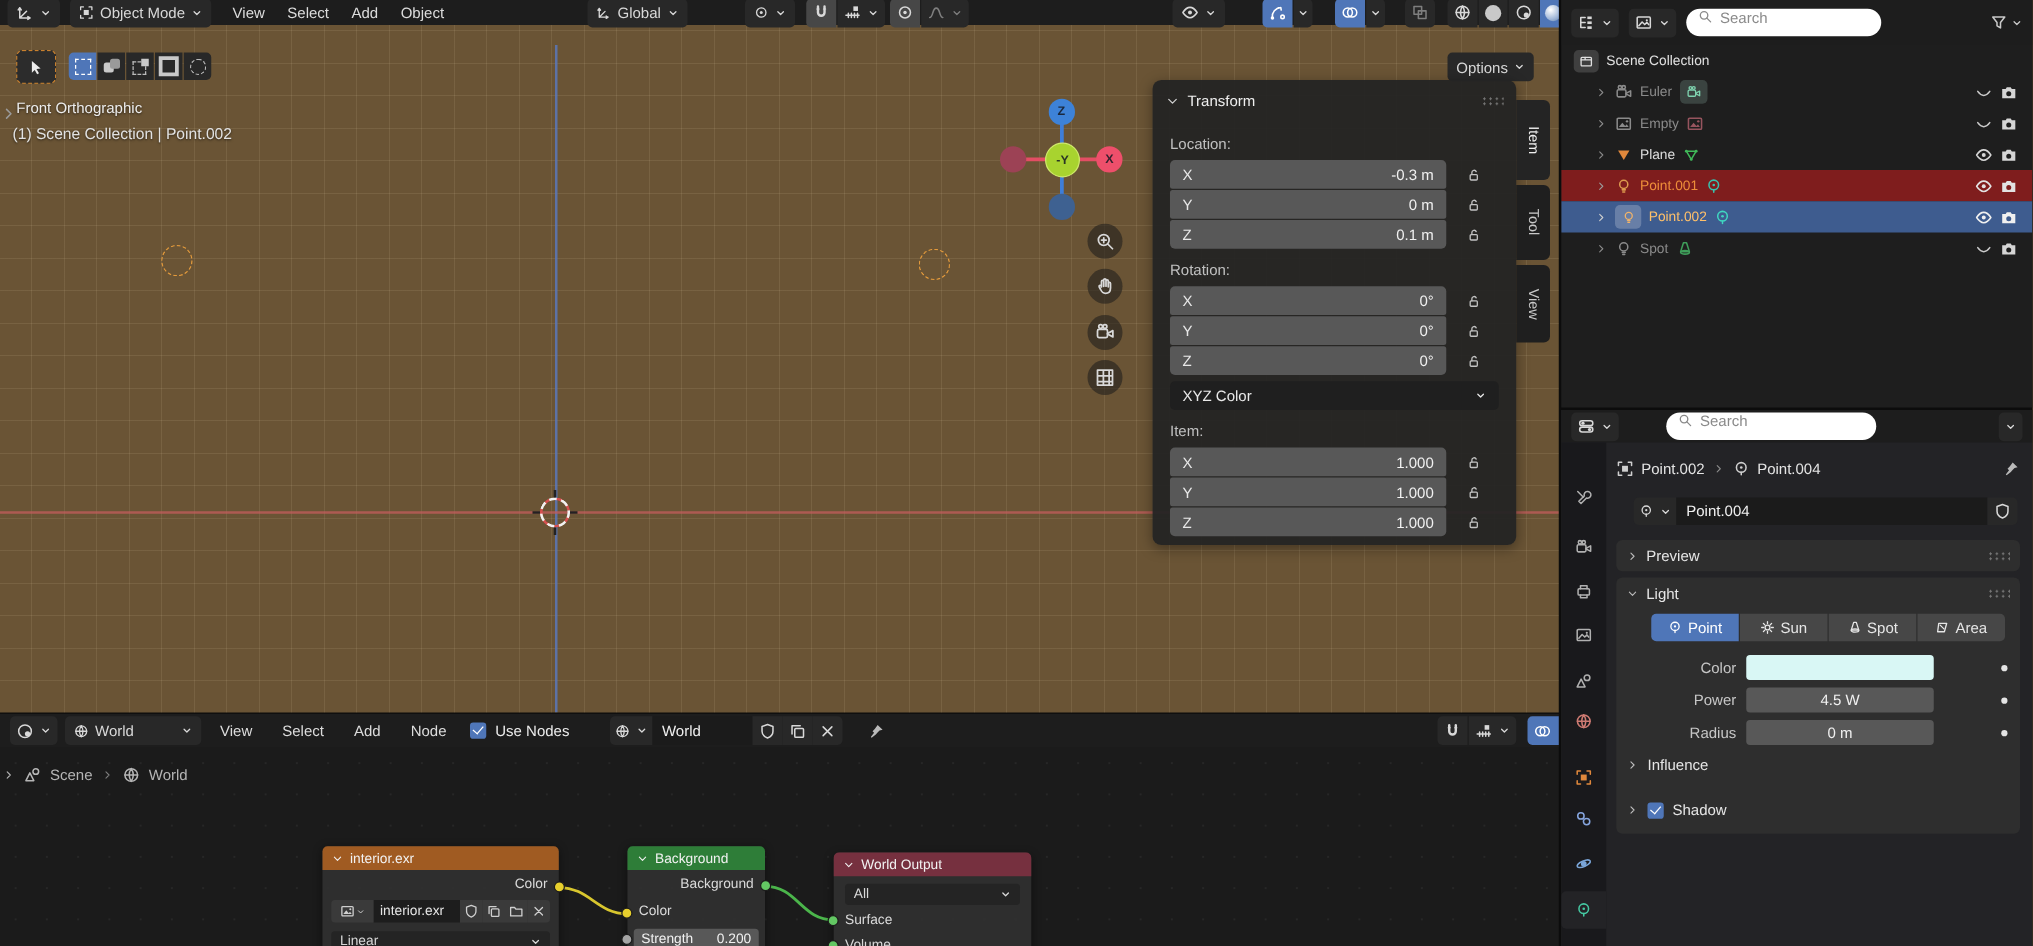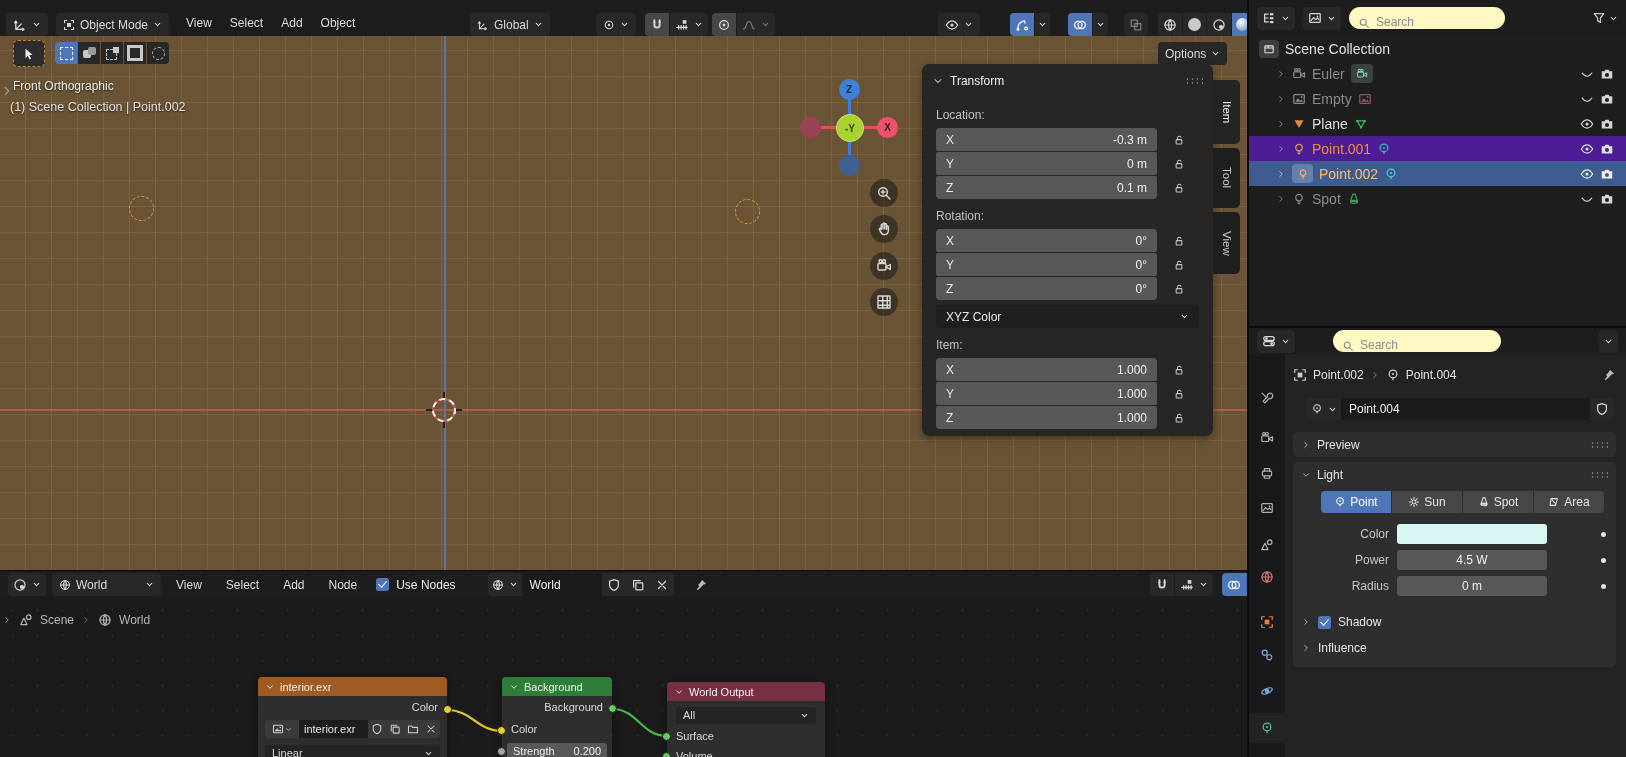--- a/index.html
+++ b/index.html
@@ -9,27 +9,27 @@
   .abs{position:absolute}
   .flex{display:flex;align-items:center}
   .ic{width:14px;height:14px;fill:none;stroke:currentColor;stroke-width:1.4;stroke-linecap:round;stroke-linejoin:round;flex:none}
   .ic12{width:12px;height:12px}.ic16{width:16px;height:16px}.ic10{width:10px;height:10px}
   .btn{display:inline-flex;align-items:center;gap:5px;background:#282828;border-radius:4px;height:23px;padding:0 7px;color:#d8d8d8}
   .btn.on{background:#474747}
   .btn.blue{background:#4f76b8;color:#fff}
   .btn.dim{color:#7e7e7e}
   .chev{width:9px;height:9px;stroke-width:1.8}
   .menu{padding:0 9px;color:#dcdcdc;height:26px;display:inline-flex;align-items:center}
-  .pill{display:flex;align-items:flex-end;gap:6px;background:#fef9c3;border-radius:12px;height:22px;padding:0 9px;color:#8a8a8a}
+  .pill{display:flex;align-items:flex-start;gap:6px;background:#ffffff;border-radius:12px;height:22px;padding:0 9px;color:#8a8a8a}
   
   #viewport{left:0;top:0;width:1247px;height:570px;background:
      repeating-linear-gradient(0deg,transparent 0 25px,rgba(240,220,180,.10) 25px 26px),
      repeating-linear-gradient(90deg,transparent 0 25px,rgba(240,220,180,.10) 25px 26px),
      #6a5435}
-  #vp-header{left:0;top:0;width:1247px;height:36px;background:#1d1d1d;position:absolute;display:flex;align-items:flex-end}
+  #vp-header{left:0;top:0;width:1247px;height:20px;background:#1d1d1d;position:absolute;display:flex;align-items:center}
   .vtext{text-shadow:0 1px 2px rgba(0,0,0,.65)}
   .navball{position:absolute;border-radius:50%;display:flex;align-items:center;justify-content:center;
            font-size:10px;font-weight:bold;color:rgba(20,25,35,.85)}
   .vpbtn{position:absolute;width:28px;height:28px;border-radius:50%;background:rgba(25,25,25,.55);
          display:flex;align-items:center;justify-content:center;color:#d8d8d8}
   .lightmark{position:absolute;width:23px;height:23px;border:1.6px dashed #e39a3c;border-radius:50%}
   
   #npanel{left:922px;top:64px;width:291px;height:372px;background:rgba(36,36,36,.95);border-radius:7px;
           position:absolute;padding:0;box-shadow:0 3px 10px rgba(0,0,0,.35)}
   .fldrow{display:flex;align-items:center;gap:16px;padding:0 28px 0 14px;margin-bottom:1px}
@@ -41,23 +41,23 @@
   .axis{width:30px;color:#e8e8e8}
   .val{flex:1;text-align:right}
   .lbl{color:#c0c0c0;padding:0 14px;margin:10px 0 6px}
   .lock{color:#c2c2c2}
   .grip{width:18px;height:8px;background:radial-gradient(#8a8a8a 1px,transparent 1.2px);background-size:5px 4px;opacity:.8}
   .vtab{position:absolute;left:1213px;width:27px;writing-mode:vertical-rl;display:flex;align-items:center;justify-content:center;
         background:#1f1f1f;color:#c9c9c9;border-radius:0 5px 5px 0;font-size:11.5px}
   .vtab.on{background:#242424;color:#efefef}
   
   #outliner{left:1249px;top:0;width:377px;height:326px;background:#1e1e1e}
-  .orow{height:25px;display:flex;align-items:center;gap:6px;padding:0 12px 0 27px;color:#c6c6c6;font-size:14px}
+  .orow{height:25px;display:flex;align-items:center;gap:6px;padding:0 12px 0 27px;color:#c6c6c6;font-size:11px}
   .orow .sp{flex:1}
-  .orow.sel{background:#4c1d95}
+  .orow.sel{background:#7f1d1d}
   .orow.act{background:#3e5c8f}
   .gray{color:#8b8b8b}
   
   #props{left:1249px;top:328px;width:377px;height:429px;background:#232326}
   #props-hdr{height:26px;background:#1d1d1d;display:flex;align-items:center;padding:0 8px;gap:8px}
   #tabstrip{position:absolute;left:0;top:26px;width:36px;bottom:0;background:#19191c}
   .ptab{position:absolute;left:0;width:36px;height:30px;display:flex;align-items:center;justify-content:center;color:#b0b0b0}
   .ptab.on{background:#232326;border-radius:4px 0 0 4px}
   #pcontent{position:absolute;left:36px;top:26px;right:0;bottom:0;padding:6px 10px 0 8px}
   .panel{background:#2e2e2e;border-radius:5px;margin-bottom:5px}
@@ -948,32 +948,32 @@
           </span>
         <span class="dot"></span>
       </div>
       <div class="prow">
         <span class="plab">Radius</span>
         <span class="pfld">
             <span>0 m</span>
           </span>
         <span class="dot"></span>
       </div>
+      <div class="prow" style="padding-left:8px;gap:7px">
+        <svg class="ic ic10" style="color:#bdbdbd">
+            <use href="#i-chr"></use>
+          </svg>
+        <span style="color:#e6e6e6">Influence</span>
+      </div>
       <div class="prow" style="margin-top:10px;padding-left:8px;gap:7px">
         <svg class="ic ic10" style="color:#bdbdbd">
             <use href="#i-chr"></use>
           </svg>
         <span class="cb"></span>
         <span style="color:#e6e6e6">Shadow</span>
-      </div>
-      <div class="prow" style="padding-left:8px;gap:7px">
-        <svg class="ic ic10" style="color:#bdbdbd">
-            <use href="#i-chr"></use>
-          </svg>
-        <span style="color:#e6e6e6">Influence</span>
       </div>
     </div>
   </div>
 </div>
 
 <div id="shader" class="region">
   <div id="sh-hdr">
     <span class="btn" style="padding:0 5px">
       <svg class="ic">
           <use href="#i-ball"></use>

